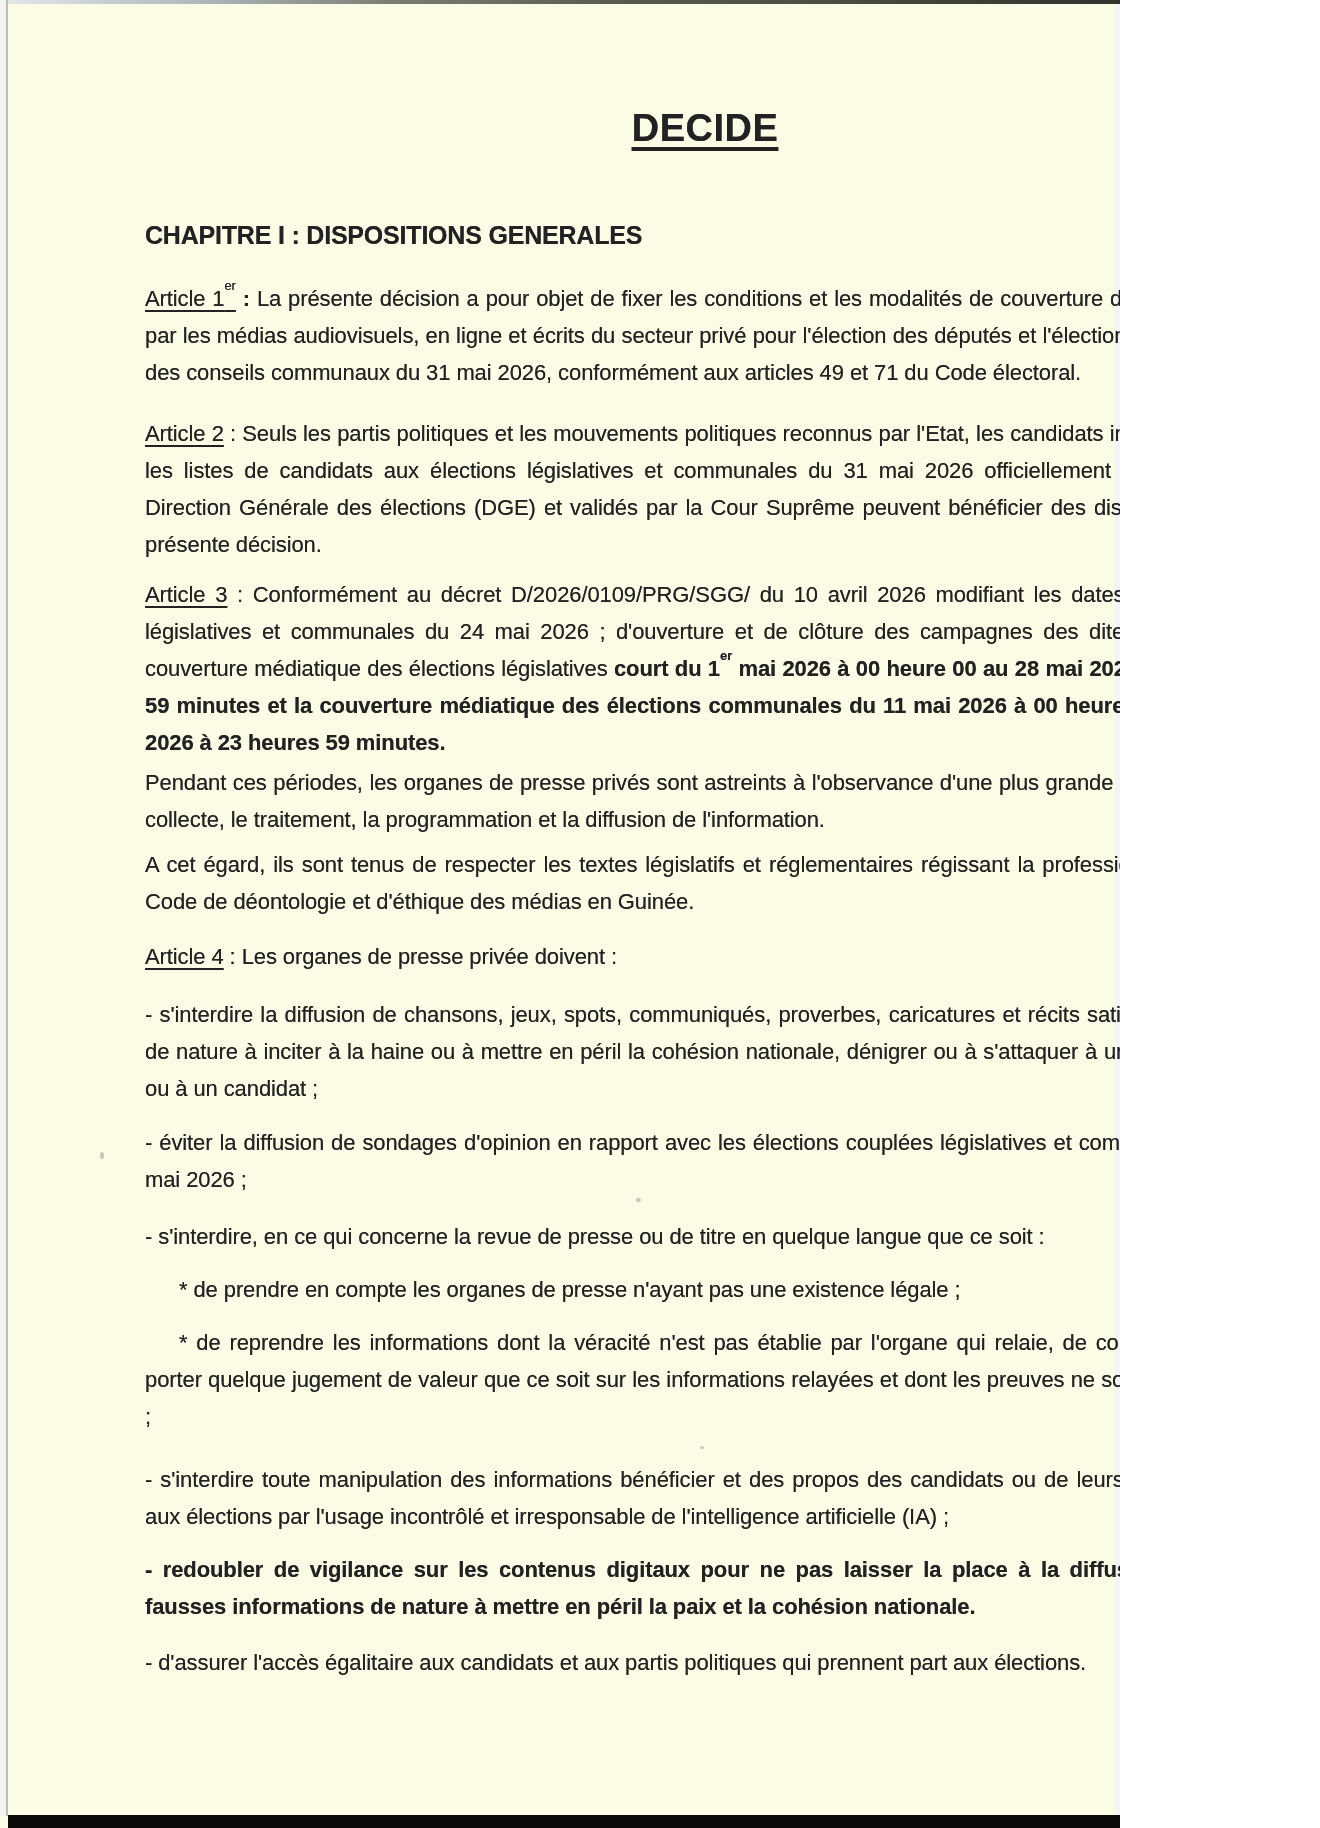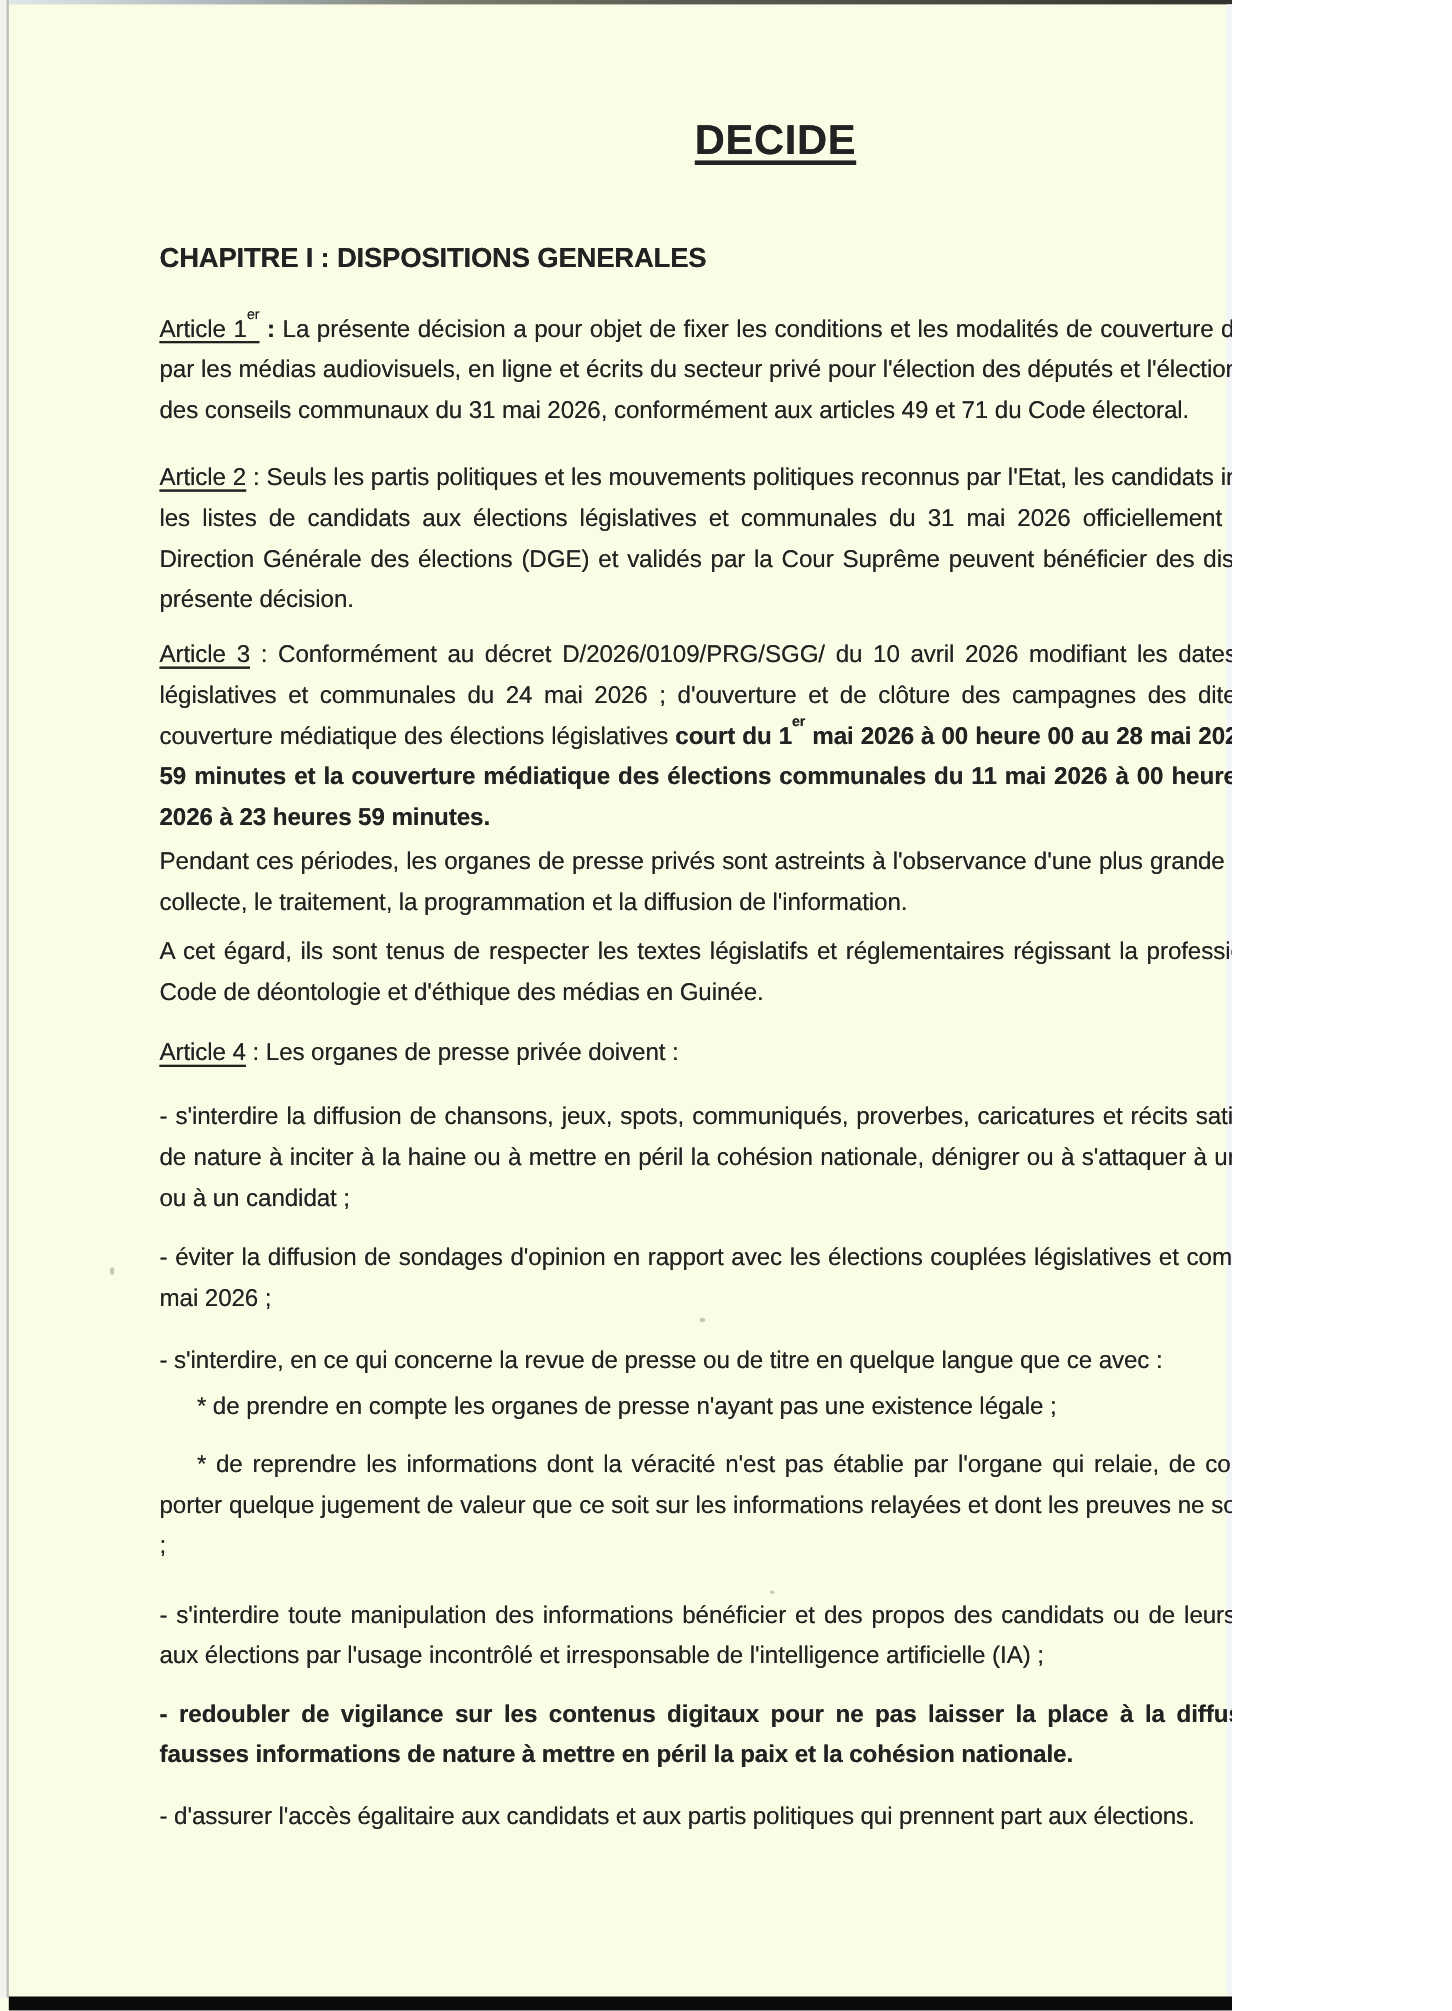--- a/index.html
+++ b/index.html
@@ -69,21 +69,21 @@
   sup{font-size:13px;line-height:0;position:relative;top:-8px;}
   .p-a1{margin-top:30px;}
   .p-a2{margin-top:24px;}
   .p-a3{margin-top:13px;}
   .p-pendant{margin-top:3px;}
   .p-egard{margin-top:8px;}
   .p-a4{margin-top:18px;}
   .p-b1{margin-top:21px;}
   .p-b2{margin-top:17px;}
   .p-b3{margin-top:20px;}
-  .p-s1{margin-top:4px;text-indent:34px;}
+  .p-s1{margin-top:16px;text-indent:34px;}
   .p-s2{margin-top:16px;text-indent:34px;}
   .p-b4{margin-top:26px;}
   .p-b5{margin-top:16px;font-weight:bold;}
   .p-b6{margin-top:19px;}
 </style>
 </head>
 <body>
 
 <div class="page">
   <div class="edge-top"></div>
@@ -109,21 +109,21 @@
     <p class="para p-a3"><span class="art">Article 3</span><span> : </span><span>Conformément au décret D/2026/0109/PRG/SGG/ du 10 avril 2026 modifiant les dates des élections législatives et communales du 24 mai 2026 ; d'ouverture et de clôture des campagnes des dites élections, la couverture médiatique des élections législatives </span><span class="bold"><span>court du 1</span><sup>er</sup><span> mai 2026 à 00 heure 00 au 28 mai 2026 à 23 heures 59 minutes et la couverture médiatique des élections communales du 11 mai 2026 à 00 heure 00 au 28 mai 2026 à 23 heures 59 minutes.</span></span></p>
 
     <p class="para p-pendant">Pendant ces périodes, les organes de presse privés sont astreints à l'observance d'une plus grande rigueur dans la collecte, le traitement, la programmation et la diffusion de l'information.</p>
 
     <p class="para p-egard">A cet égard, ils sont tenus de respecter les textes législatifs et réglementaires régissant la profession ainsi que le Code de déontologie et d'éthique des médias en Guinée.</p>
 
     <p class="para p-a4"><span class="art">Article 4</span><span> : </span><span>Les organes de presse privée doivent :</span></p>
 
     <p class="para p-b1">- s'interdire la diffusion de chansons, jeux, spots, communiqués, proverbes, caricatures et récits satiriques qui sont de nature à inciter à la haine ou à mettre en péril la cohésion nationale, dénigrer ou à s'attaquer à un parti politique ou à un candidat ;</p>
     <p class="para p-b2">- éviter la diffusion de sondages d'opinion en rapport avec les élections couplées législatives et communales du 31 mai 2026 ;</p>
-    <p class="para p-b3">- s'interdire, en ce qui concerne la revue de presse ou de titre en quelque langue que ce avec :</p>
+    <p class="para p-b3">- s'interdire, en ce qui concerne la revue de presse ou de titre en quelque langue que ce soit :</p>
     <p class="para p-s1">* de prendre en compte les organes de presse n'ayant pas une existence légale ;</p>
     <p class="para p-s2">* de reprendre les informations dont la véracité n'est pas établie par l'organe qui relaie, de commenter et de porter quelque jugement de valeur que ce soit sur les informations relayées et dont les preuves ne sont pas établies ;</p>
     <p class="para p-b4">- s'interdire toute manipulation des informations bénéficier et des propos des candidats ou de leurs représentants aux élections par l'usage incontrôlé et irresponsable de l'intelligence artificielle (IA) ;</p>
     <p class="para p-b5">- redoubler de vigilance sur les contenus digitaux pour ne pas laisser la place à la diffusion virale de fausses informations de nature à mettre en péril la paix et la cohésion nationale.</p>
     <p class="para p-b6">- d'assurer l'accès égalitaire aux candidats et aux partis politiques qui prennent part aux élections.</p>
 
   </div>
 </div>
 
 </body></html>

